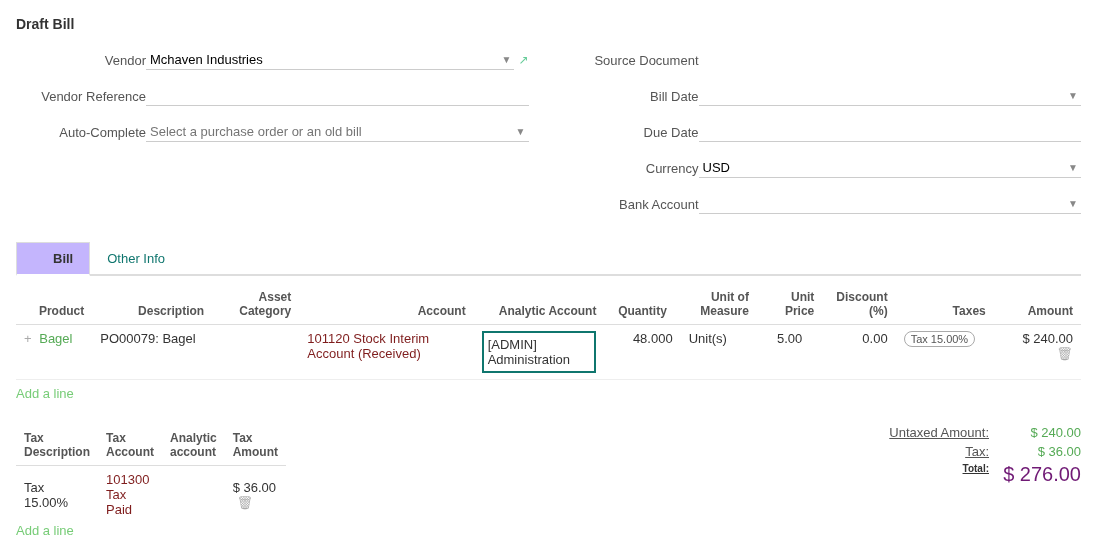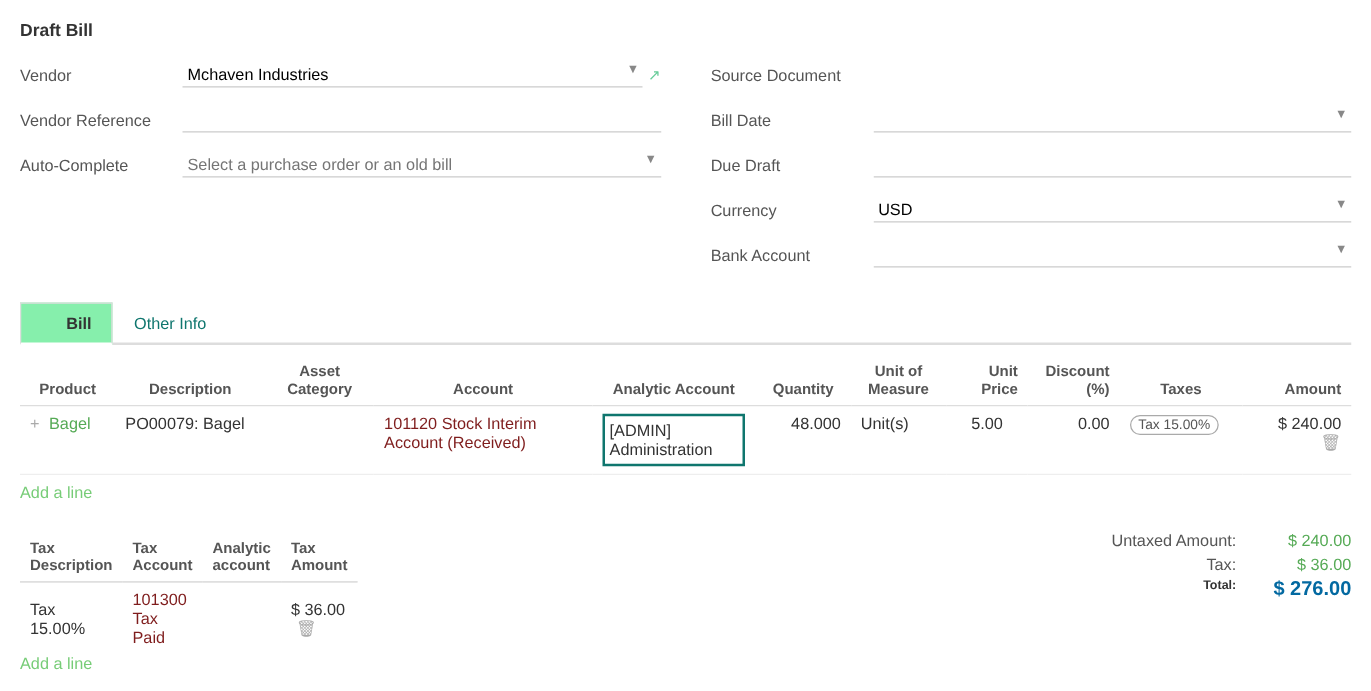--- a/index.html
+++ b/index.html
@@ -3,37 +3,37 @@
   <meta charset="utf-8">
   <style>
     * { box-sizing: border-box; margin: 0; padding: 0; }
     body { font-family: Arial, sans-serif; font-size: 13px; color: #333; background: #fff; padding: 16px; }
 
     .page-title { font-weight: bold; font-size: 14px; margin-bottom: 14px; }
 
     .form-section { display: flex; gap: 40px; margin-bottom: 16px; }
     .form-col { flex: 1; }
     .form-row { display: flex; align-items: center; margin-bottom: 8px; min-height: 28px; }
-    .form-label { width: 130px; font-size: 13px; color: #555; flex-shrink: 0; }
+    .form-label { width: 130px; font-size: 13px; color: #555; flex-shrink: 0; text-align: right; }
     .form-value { flex: 1; }
 
     .input-field {
       width: 100%;
       border: none;
       border-bottom: 1px solid #ccc;
       padding: 2px 4px;
       font-size: 13px;
       color: #333;
       outline: none;
       background: transparent;
     }
 
     .select-wrapper {
       display: flex;
-      align-items: flex-start;
+      align-items: center;
       border-bottom: 1px solid #ccc;
       width: 100%;
     }
     .select-wrapper input {
       flex: 1;
       border: none;
       font-size: 13px;
       outline: none;
       background: transparent;
       padding: 2px 4px;
@@ -64,29 +64,29 @@
       color: #0f766e;
       border: 1px solid transparent;
       border-bottom: none;
       margin-bottom: -2px;
     }
     .tab.active {
       border: 1px solid #ddd;
       border-bottom: 2px solid #fff;
       color: #333;
       font-weight: bold;
-      background: #86efac;
+      background: #c4b5fd;
       padding-left: 36px;
     }
 
     .table-section { margin-top: 0; }
 
     .bill-table { width: 100%; border-collapse: collapse; margin-top: 8px; }
     .bill-table th {
-      text-align: center;
+      text-align: right;
       font-size: 12px;
       font-weight: bold;
       color: #555;
       padding: 6px 8px;
       border-bottom: 1px solid #ddd;
       vertical-align: bottom;
     }
     .bill-table td {
       padding: 6px 8px;
       font-size: 13px;
@@ -135,21 +135,21 @@
       padding: 6px 8px;
       border-bottom: 1px solid #ddd;
     }
     .tax-table td {
       padding: 6px 8px;
       font-size: 13px;
     }
 
     .totals-section { text-align: right; min-width: 260px; }
     .totals-row { display: flex; justify-content: flex-end; margin-bottom: 4px; font-size: 13px; }
-    .totals-label { width: 160px; color: #555; text-align: right; padding-right: 12px; }
+    .totals-label { width: 160px; color: #555; text-align: right; padding-right: 12px; text-decoration: underline; }
     .totals-value { width: 80px; text-align: right; color: #5a5; }
     .totals-row.total-row .totals-label { font-weight: bold; font-size: 10px; color: #333; }
     .totals-row.total-row .totals-value { font-weight: bold; font-size: 16px; color: #333; }
 
     .product-link { color: #5a5; cursor: pointer; }
     .account-link { color: #7f1d1d; cursor: pointer; }
     .add-line-tax { color: #7c7; cursor: pointer; font-size: 13px; }
   </style>
 </head>
 <body>
@@ -193,21 +193,21 @@
     <div class="form-row">
       <div class="form-label">Bill Date</div>
       <div class="form-value">
         <div class="select-wrapper">
           <input type="text" style="">
           <span class="dropdown-arrow">▼</span>
         </div>
       </div>
     </div>
     <div class="form-row">
-      <div class="form-label">Due Draft</div>
+      <div class="form-label">Due Date</div>
       <div class="form-value">
         <input type="text" class="input-field" style="">
       </div>
     </div>
     <div class="form-row">
       <div class="form-label">Currency</div>
       <div class="form-value">
         <div class="select-wrapper">
           <input type="text" value="USD" style="">
           <span class="dropdown-arrow">▼</span>
@@ -311,16 +311,16 @@
     <div class="totals-row">
       <div class="totals-label">Untaxed Amount:</div>
       <div class="totals-value">$ 240.00</div>
     </div>
     <div class="totals-row">
       <div class="totals-label">Tax:</div>
       <div class="totals-value">$ 36.00</div>
     </div>
     <div class="totals-row total-row">
       <div class="totals-label">Total:</div>
-      <div class="totals-value" style="color:#0369a1;font-size:16px;font-weight:bold">$ 276.00</div>
+      <div class="totals-value" style="color:#701a75;font-size:20px;font-weight:normal">$ 276.00</div>
     </div>
   </div>
 </div>
 
 </body></html>

